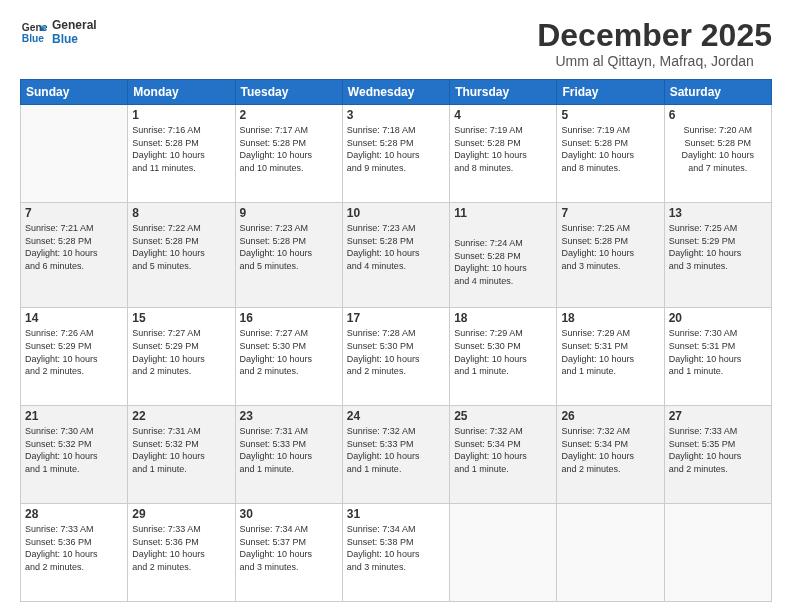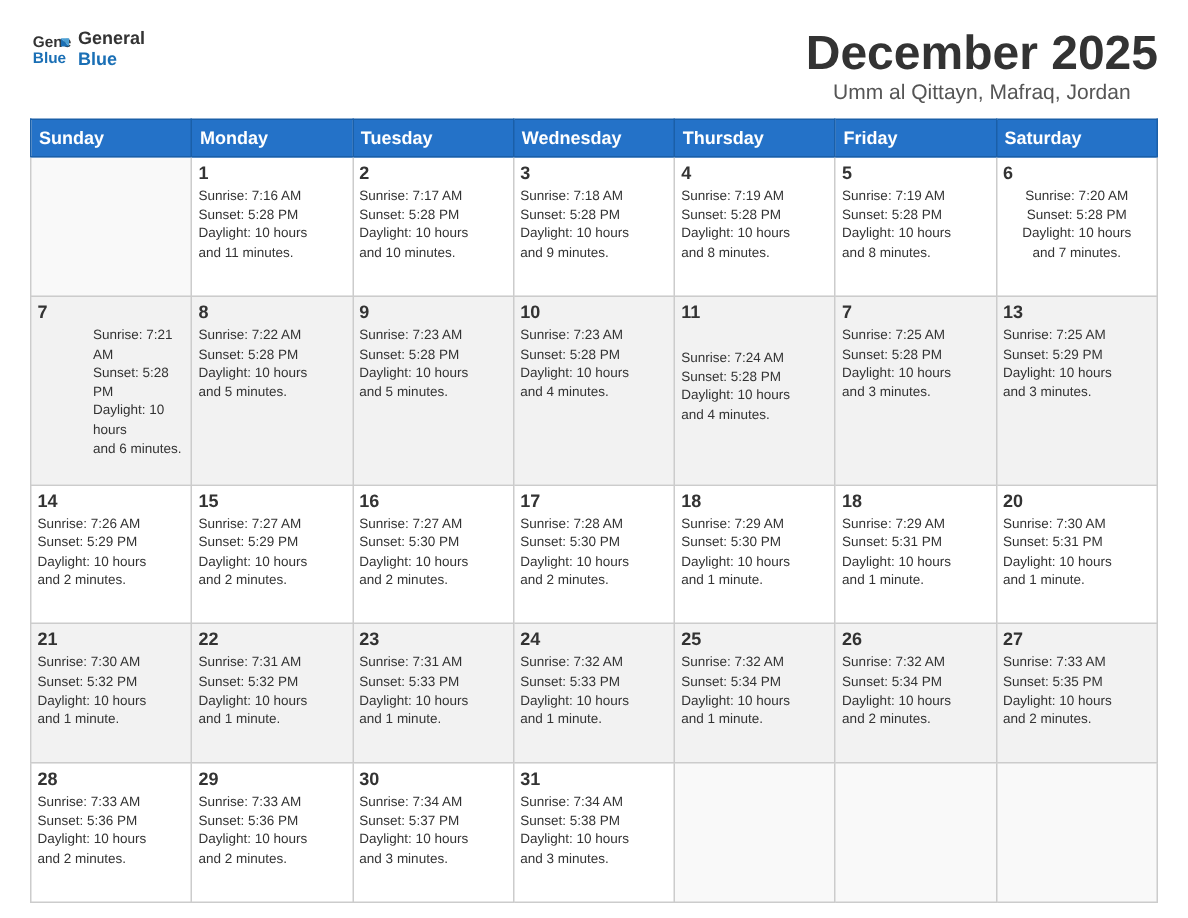--- a/index.html
+++ b/index.html
@@ -164,21 +164,21 @@
             <div class="day-num">6</div>
             <div class="day-info" style="white-space: pre-line; text-align: center;">Sunrise: 7:20 AM
 Sunset: 5:28 PM
 Daylight: 10 hours
 and 7 minutes.</div>
           </td>
         </tr>
         <tr>
           <td class="row-shade">
             <div class="day-num">7</div>
-            <div class="day-info" style="white-space: pre-line; margin-left: 37px;">Sunrise: 7:21 AM
+            <div class="day-info" style="white-space: pre-line;">Sunrise: 7:21 AM
 Sunset: 5:28 PM
 Daylight: 10 hours
 and 6 minutes.</div>
           </td>
           <td class="row-shade">
             <div class="day-num">8</div>
             <div class="day-info" style="white-space: pre-line;">Sunrise: 7:22 AM
 Sunset: 5:28 PM
 Daylight: 10 hours
 and 5 minutes.</div>

